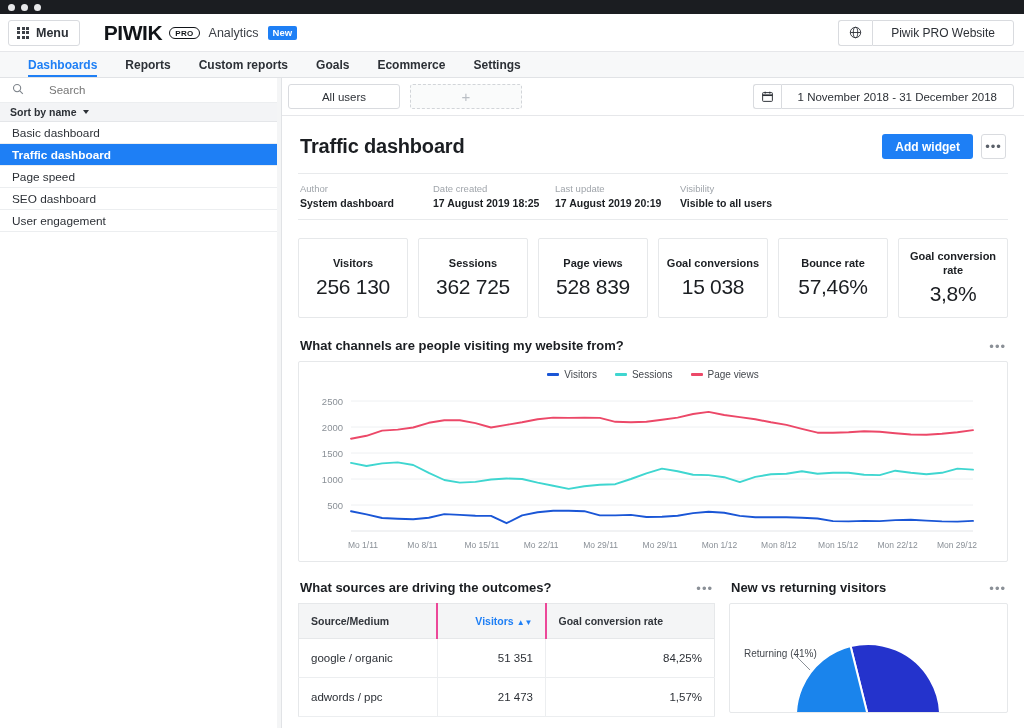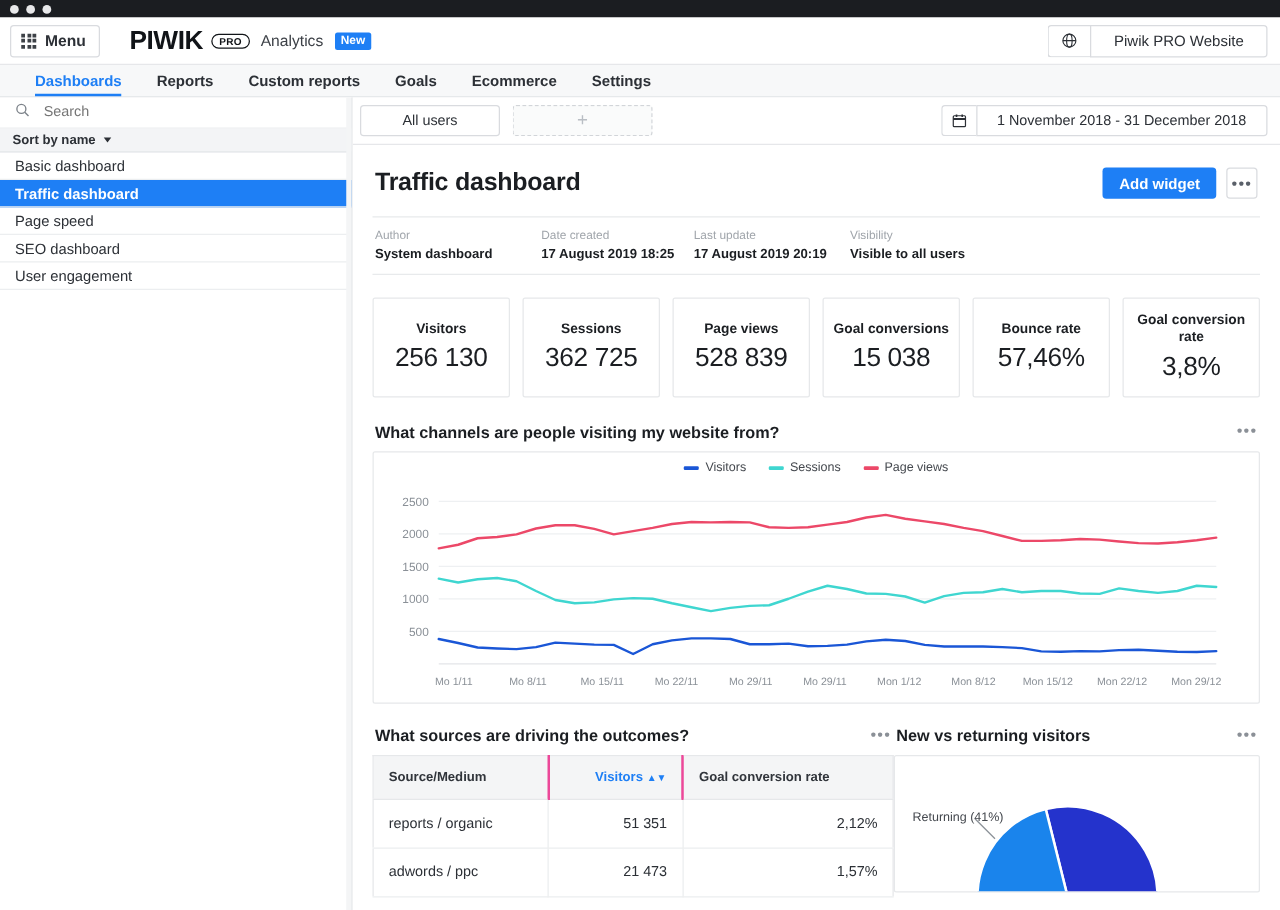--- a/index.html
+++ b/index.html
@@ -70,21 +70,21 @@
     content:''; position:absolute; left:14px; right:14px; bottom:0;
     height:2px; background:#1e7ff5;
   }
 
   
   .body { display:flex; height: calc(728px - 14px - 38px - 26px); }
 
   
   .sidebar { width: 282px; background:#fff; border-right:1px solid #e1e3e6; position:relative; }
   .search-row {
-    height: 25px; display:flex; align-items:center; gap:11px;
+    height: 25px; display:flex; align-items:center; gap:25px;
     padding: 0 12px; border-bottom:1px solid #eceef0;
   }
   .search-input {
     border:none; outline:none; font-size:11.5px; color:#9aa0a6;
     font-family:"Liberation Sans", sans-serif; background:transparent; width: 200px;
   }
   .sort-row {
     height: 19px; background:#f3f4f6; display:flex; align-items:center; gap:6px;
     padding: 0 10px; border-bottom:1px solid #e4e6e9;
     font-size:10.5px; font-weight:700; color:#2c3036;
@@ -159,31 +159,31 @@
   .kpi-row { display:flex; gap: 10px; margin-top: 18px; }
   .kpi {
     flex:1; height: 80px; border:1px solid #e6e8ea; border-radius:2px;
     display:flex; flex-direction:column; align-items:center; justify-content:center;
     gap: 5px; background:#fff;
   }
   .kpi-label { font-size:11px; font-weight:700; color:#1b1e22; text-align:center; line-height:1.2; }
   .kpi-value { font-size:21px; color:#1b1e22; letter-spacing:-0.3px; }
 
   
-  .widget-head { display:flex; align-items:flex-start; margin-top: 20px; padding: 0 2px; }
+  .widget-head { display:flex; align-items:flex-end; margin-top: 20px; padding: 0 2px; }
   .widget-title { font-size:13px; font-weight:700; color:#1b1e22; }
   .widget-dots { margin-left:auto; color:#8b9097; font-size:13px; letter-spacing:1px; line-height:1; }
 
   .chart-card { border:1px solid #e6e8ea; border-radius:2px; margin-top: 8px; background:#fff; }
   .chart-legend { display:flex; justify-content:center; gap: 18px; padding: 7px 0 2px 0; }
   .leg { display:flex; align-items:center; gap:5px; font-size:10px; color:#44484e; }
   .leg-swatch { width:12px; height:2.5px; border-radius:1px; display:block; }
 
   
-  .bottom-row { display:flex; margin-top: 18px; }
+  .bottom-row { display:flex; gap: 14px; margin-top: 18px; }
   .bottom-left { width: 417px; }
   .bottom-right { flex:1; }
   .table { width:100%; border-collapse:collapse; border:1px solid #e6e8ea; margin-top:8px; }
   .table th {
     background:#f4f5f6; font-size:10.5px; font-weight:700; color:#31353b;
     padding: 11px 12px; text-align:left; border-bottom:1px solid #e6e8ea;
     border-right:2px solid #ec4899;
   }
   .table th.num, .table td.num { text-align:right; }
   .table th:last-child, .table td:last-child { border-right:none; }
@@ -406,23 +406,23 @@
                   <tr>
                 <th>Source/Medium</th>
                 <th class="num sorted">
                   <span>Visitors</span><span class="sort-arrows">▲▼</span>
                 </th>
                 <th>Goal conversion rate</th>
               </tr>
                 </thead>
               <tbody>
                 <tr>
-                  <td>reports / organic</td>
+                  <td>google / organic</td>
                   <td class="num">51 351</td>
-                  <td class="num">2,12%</td>
+                  <td class="num">84,25%</td>
                 </tr>
                 <tr>
                   <td>adwords / ppc</td>
                   <td class="num">21 473</td>
                   <td class="num">1,57%</td>
                 </tr>
               </tbody>
             </table>
           </div>
 

